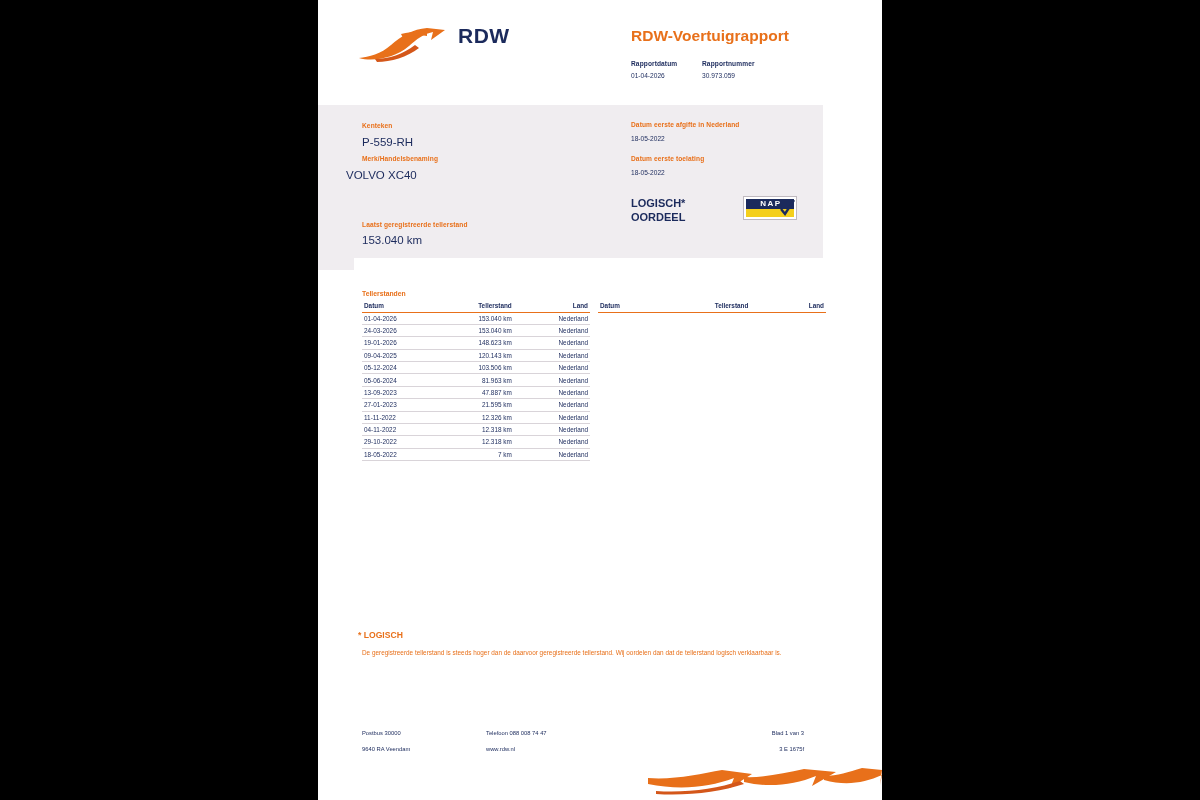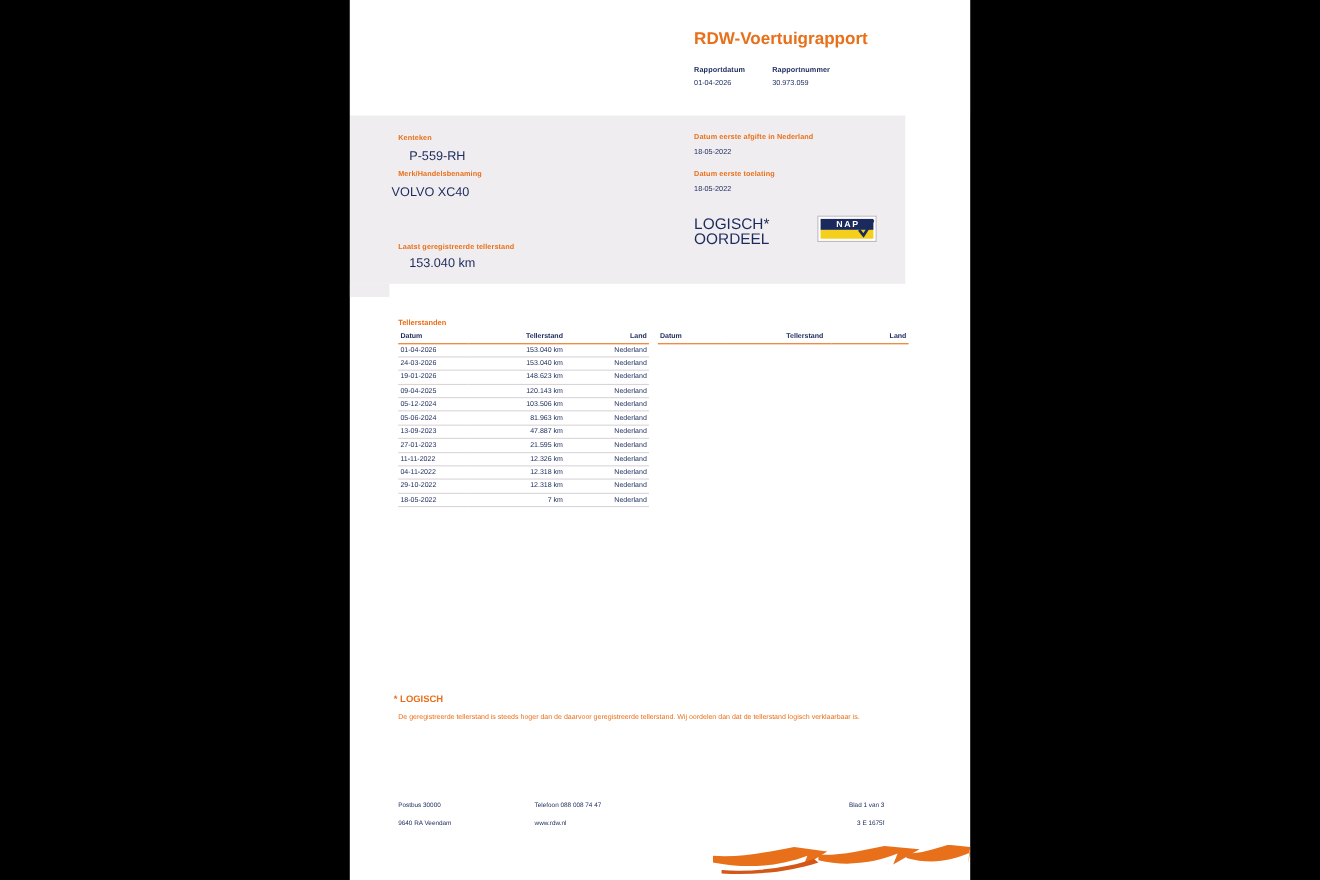--- a/index.html
+++ b/index.html
@@ -94,32 +94,31 @@
     position: absolute;
     font-size: 6.6px;
     font-weight: bold;
     color: #e8701a;
     letter-spacing: .1px;
   }
   .p-value {
     position: absolute;
     font-size: 11.5px;
     color: #1b2a5c;
-    margin-left: 10px;
   }
   .p-value-sm {
     position: absolute;
     font-size: 6.6px;
     color: #1b2a5c;
   }
   .verdict {
     position: absolute;
     left: 313px; top: 196px;
-    font-size: 14px;
-    font-weight: normal;
+    font-size: 11px;
+    font-weight: bold;
     color: #1b2a5c;
     line-height: 14px;
   }
   .nap-badge {
     position: absolute;
     left: 425px; top: 196px;
     width: 52px; height: 22px;
     background: #ffffff;
     border: 1px solid #bfb9bf;
   }
@@ -224,20 +223,30 @@
     width: 234px; height: 32px;
     overflow: hidden;
   }
 </style>
 </head>
 <body>
 
 <div id="page">
 
   <div class="header">
+    <div class="logo-wrap">
+      <span class="logo-mark">
+        <svg width="96" height="36" viewBox="0 0 96 36">
+          <path d="M2 30 C16 34 38 30 52 18 C60 11 66 6 76 4 L74 12 L88 2 L70 0 C56 1 44 8 34 17 C24 26 12 29 2 30 Z" fill="#e8701a"></path>
+          <path d="M20 34 C34 34 50 29 62 20 L58 17 C46 26 32 31 18 31 Z" fill="#d4571a"></path>
+          <path d="M44 6 C52 4 62 3 70 4 L70 8 C62 7 52 8 46 10 Z" fill="#e8701a"></path>
+        </svg>
+      </span>
+      <span class="logo-text">RDW</span>
+    </div>
 
     <div class="report-title">RDW-Voertuigrapport</div>
 
     <div class="report-meta">
       <div class="meta-col c1">
         <div class="lbl">Rapportdatum</div>
         <div class="val">01-04-2026</div>
       </div>
       <div class="meta-col c2">
         <div class="lbl">Rapportnummer</div>

